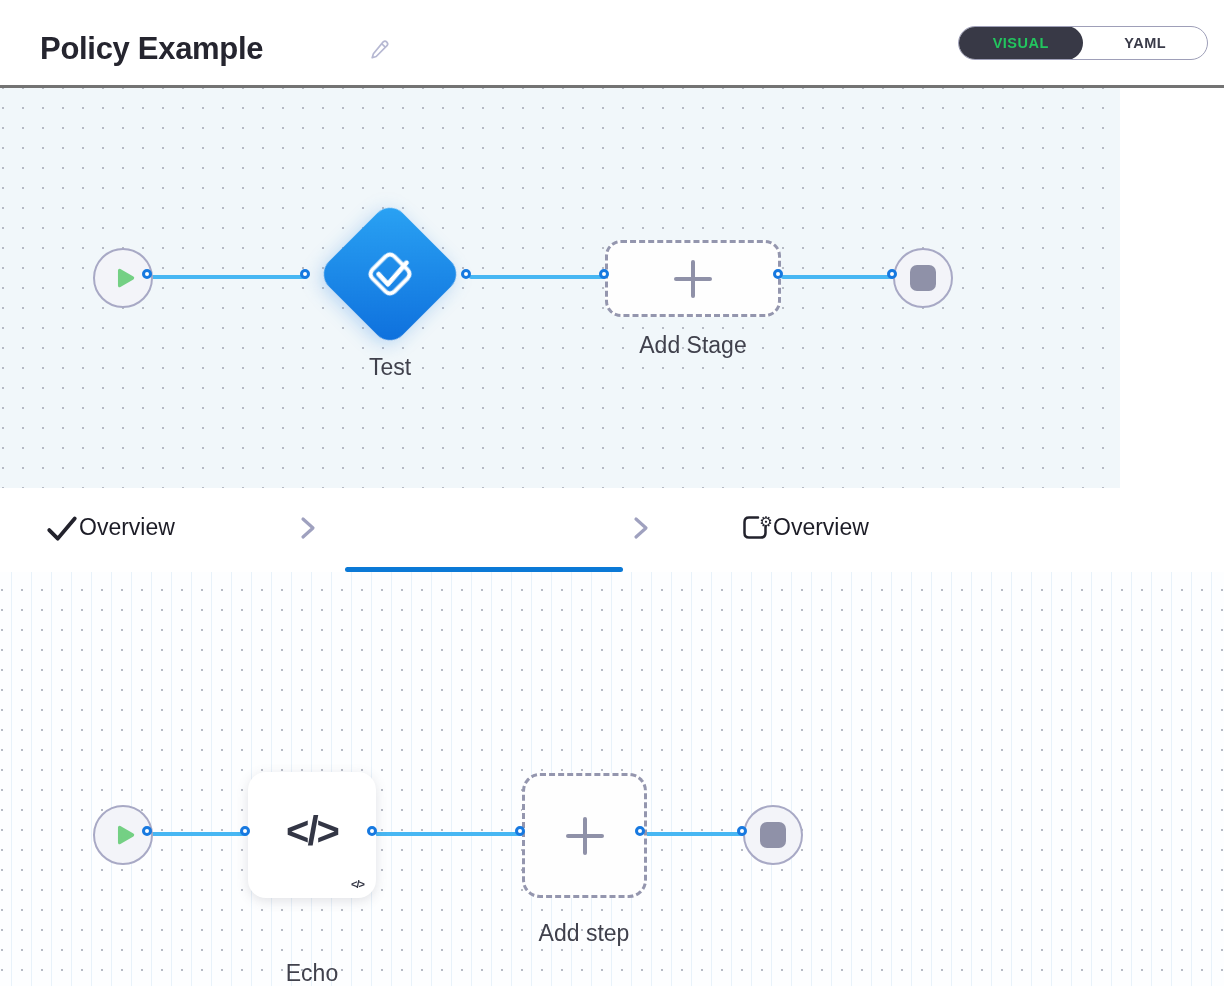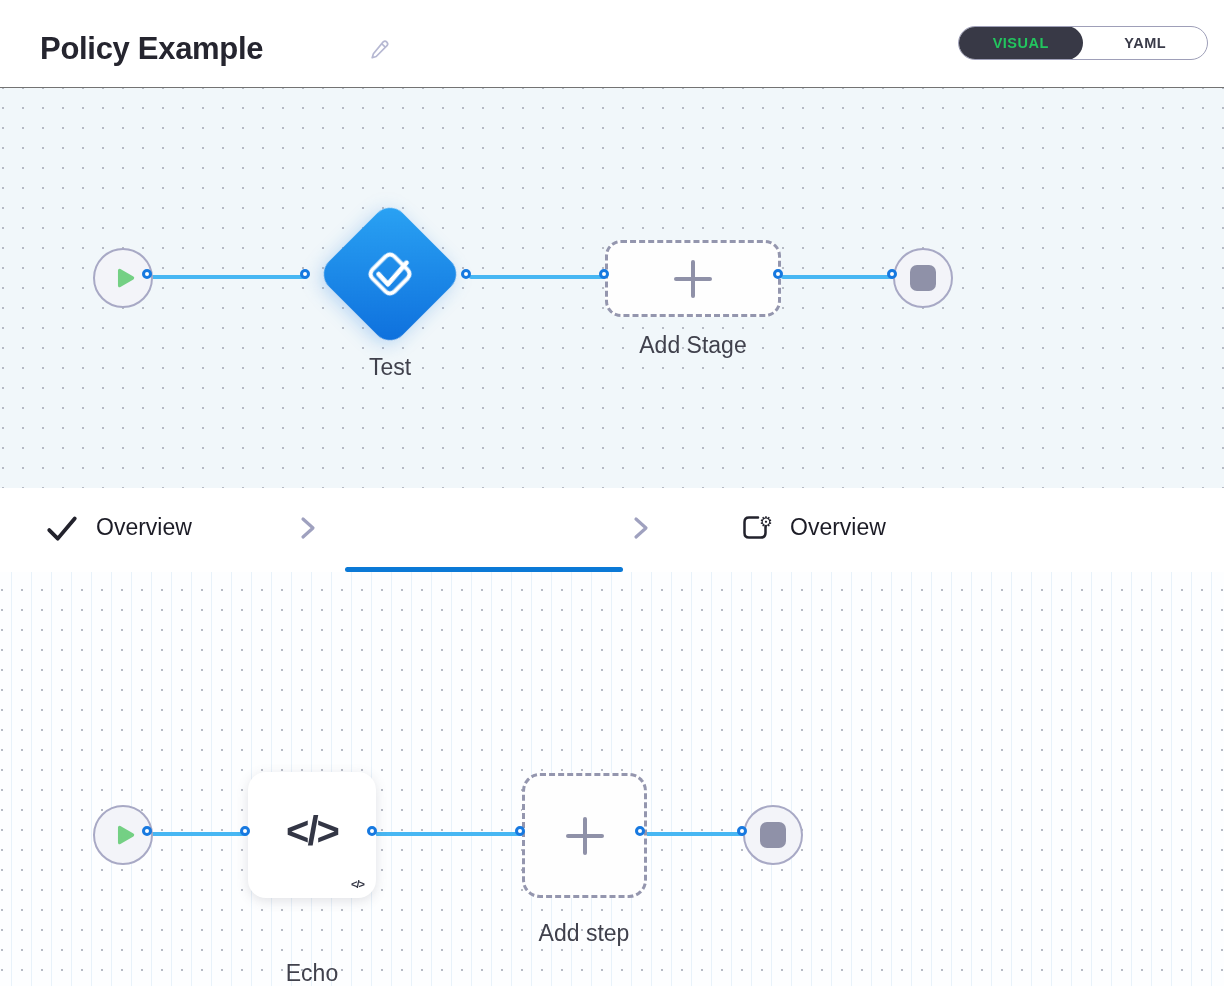--- a/index.html
+++ b/index.html
@@ -1,35 +1,35 @@
 <!DOCTYPE html>
 <html><head>
 <meta charset="utf-8">
 <style>
   * { margin:0; padding:0; box-sizing:border-box; }
   html,body { width:1224px; height:986px; overflow:hidden; background:#fff;
               font-family:"Liberation Sans", sans-serif; }
 
   
   .header { position:absolute; left:0; top:0; width:1224px; height:88px;
-            background:#ffffff; border-bottom:1px solid #737373; z-index:5;text-align:center; }
+            background:#ffffff; border-bottom:3px solid #737373; z-index:5;text-align:center; }
   .title { position:absolute; left:40px; top:31px; font-size:31px; font-weight:700;
            color:#25252f; letter-spacing:-0.3px; }
   .pencil { position:absolute; left:368px; top:38px; width:24px; height:24px; cursor:pointer; }
 
   .toggle { position:absolute; right:16px; top:26px; width:250px; height:34px;
             border:1.5px solid #9e9fb8; border-radius:18px; background:#fff;
             display:flex; align-items:stretch; overflow:hidden; }
   .seg { width:125px; display:flex; align-items:center; justify-content:center;
          font-size:14.5px; font-weight:700; letter-spacing:0.5px; cursor:pointer; }
   .seg.dark { background:#383946; color:#22c55e; border-radius:17px; margin:-1px 0 -1px -1px; width:127px; }
   .seg.light { color:#3a3b49; }
 
   
-  .canvas1 { position:absolute; left:0; top:88px; width:1224px; height:400px;
+  .canvas1 { position:absolute; left:0; top:88px; width:1120px; height:400px;
              background-color:#f1f7fa;
              background-image: radial-gradient(circle, #b6bac4 1.1px, transparent 1.3px);
              background-size:20px 20px; background-position:13px 10px; }
   .canvas2 { position:absolute; left:0; top:572px; width:1224px; height:414px;
              background-color:#fdfeff;
              background-image:
                radial-gradient(circle, #b6bac4 1.1px, transparent 1.3px),
                linear-gradient(to right, #e8f2fa 1.5px, transparent 1.5px);
              background-size:20px 20px, 20px 20px;
              background-position:12px 8px, 11px 0; }
@@ -64,21 +64,21 @@
                background:#ffffff; border-radius:18px;
                box-shadow:0 3px 12px rgba(96,97,112,0.18); cursor:pointer;
                display:flex; align-items:center; justify-content:center; }
   .code-glyph { font-size:40px; font-weight:700; color:#333645; letter-spacing:-2px;
                 margin-top:-8px; }
   .code-badge { position:absolute; right:12px; bottom:8px; font-size:11px; font-weight:700;
                 color:#333645; letter-spacing:-1px; }
 
   
   .tabbar { position:absolute; left:0; top:488px; width:1224px; height:84px; background:#ffffff; }
-  .tab { position:absolute; top:0; height:79px; display:flex; align-items:center; gap:17px; cursor:pointer; }
+  .tab { position:absolute; top:0; height:79px; display:flex; align-items:center; cursor:pointer; }
   .tab-label { font-size:23px; color:#1c1c26; }
   .tab-label.bold { font-weight:700; color:#0d0d16; }
   .chevron { position:absolute; top:25px; }
   .check-circle { width:34px; height:34px; border-radius:50%; border:4px solid #3ecb68;
                   background:#fff; display:flex; align-items:center; justify-content:center; }
   .underline { position:absolute; left:345px; bottom:0; width:278px; height:5px;
                background:#0b79d6; border-radius:2.5px; }
 </style>
 </head>
 <body>

